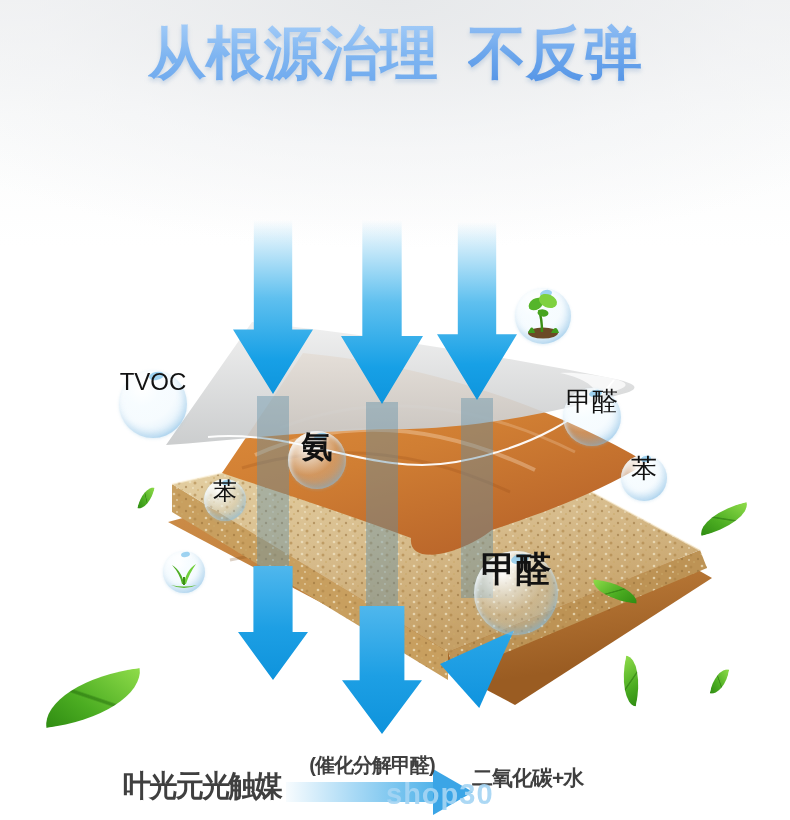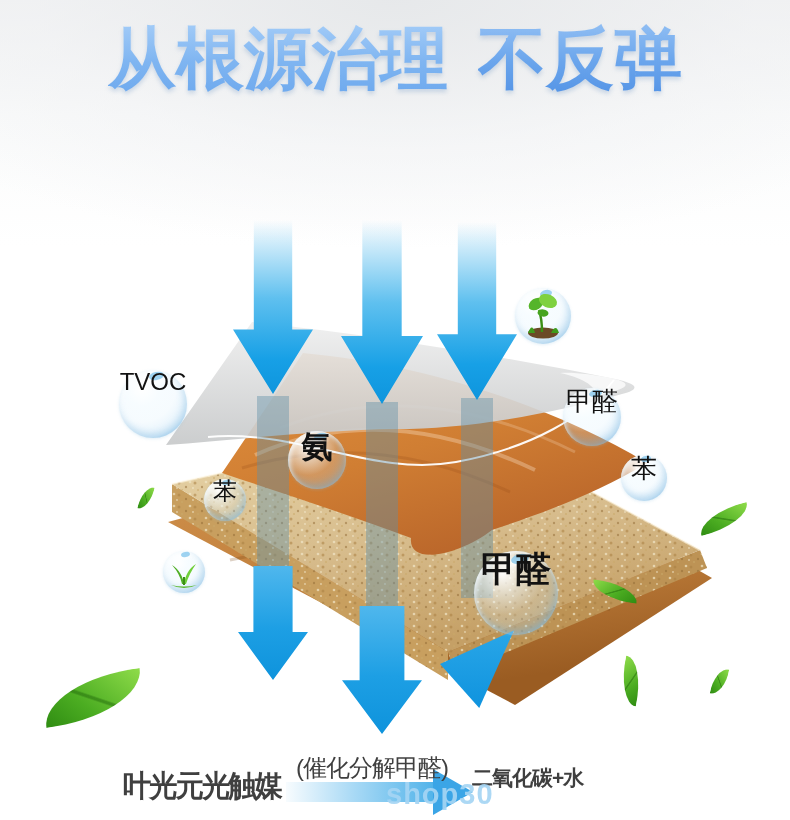--- a/index.html
+++ b/index.html
@@ -5,21 +5,21 @@
   html,body{margin:0;padding:0;background:#fff;}
   #canvas{
     position:relative;width:790px;height:820px;overflow:hidden;
     font-family:"Liberation Sans","DejaVu Sans",sans-serif;
     background:
       radial-gradient(95% 38% at 50% 0%, rgba(230,232,234,.95) 0%, rgba(240,241,243,.55) 48%, rgba(255,255,255,0) 80%),
       linear-gradient(180deg,#f0f1f2 0%,#fafbfb 14%,#ffffff 30%,#ffffff 100%);
   }
   
   .title{position:absolute;top:22px;left:0;width:100%;text-align:center;
-    font-size:68px;font-weight:bold;line-height:1.06;white-space:nowrap;
+    font-size:58px;font-weight:bold;line-height:1.06;white-space:nowrap;
     filter:drop-shadow(0 3px 2px rgba(110,150,195,.30));}
   .title .t1{background:linear-gradient(180deg,#a5cdf8 0%,#7fb5f1 55%,#6ea9ee 100%);
     -webkit-background-clip:text;background-clip:text;color:transparent;}
   .title .gap{display:inline-block;width:30px;}
   .title .t2{background:linear-gradient(180deg,#93c0f4 0%,#6aa5ec 55%,#5494e6 100%);
     -webkit-background-clip:text;background-clip:text;color:transparent;}
   .subtitle{position:absolute;top:148px;left:0;width:100%;text-align:center;
     font-size:31px;font-weight:bold;color:#474747;letter-spacing:1px;white-space:pre;}
   
   .board-svg{position:absolute;left:0;top:0;z-index:1;}
@@ -80,21 +80,21 @@
       linear-gradient(135deg,#8fdc4a 0%,#4cad22 55%,#2f8c12 100%);}
   #leaf-tiny-left{left:140px;top:486px;width:12px;height:24px;transform:rotate(14deg);}
   #leaf-big-bl{left:43px;top:674px;width:100px;height:48px;transform:rotate(-7deg);}
   #leaf-r-up{left:698px;top:508px;width:52px;height:22px;transform:rotate(-14deg);}
   #leaf-r-mid{left:592px;top:582px;width:46px;height:19px;transform:rotate(7deg);}
   #leaf-r-low{left:607px;top:671px;width:48px;height:20px;transform:rotate(-78deg);}
   #leaf-r-small{left:712px;top:668px;width:15px;height:27px;transform:rotate(10deg);}
   
   .f-text{position:absolute;z-index:6;color:#3f3f3f;font-weight:bold;white-space:nowrap;}
   #f-catalyst{left:123px;top:766px;font-size:30px;letter-spacing:-2px;transform:scaleX(.94);transform-origin:left;}
-  #f-caption{left:292px;top:752px;width:160px;font-size:24px;font-weight:400;text-align:center;letter-spacing:-1px;}
+  #f-caption{left:292px;top:752px;width:160px;font-size:20px;font-weight:700;text-align:center;letter-spacing:-1px;}
   #f-result{left:472px;top:764px;font-size:21px;letter-spacing:-1px;}
   #f-arrow-shaft{position:absolute;z-index:5;left:286px;top:782px;width:150px;height:20px;
     background:linear-gradient(90deg,rgba(205,234,250,.15) 0%,rgba(140,205,242,.75) 45%,#4fb2e9 100%);}
   #f-arrow-head{position:absolute;z-index:5;left:433px;top:769px;width:0;height:0;
     border-top:23px solid transparent;border-bottom:23px solid transparent;border-left:40px solid #3ba5e6;}
   #f-watermark{position:absolute;z-index:7;left:386px;top:766px;font-size:29px;font-weight:bold;
     color:#a5d5f4;opacity:.92;letter-spacing:1px;margin-top:12px;}
   .sprout-svg{position:relative;z-index:1;}
 </style>
 </head>

